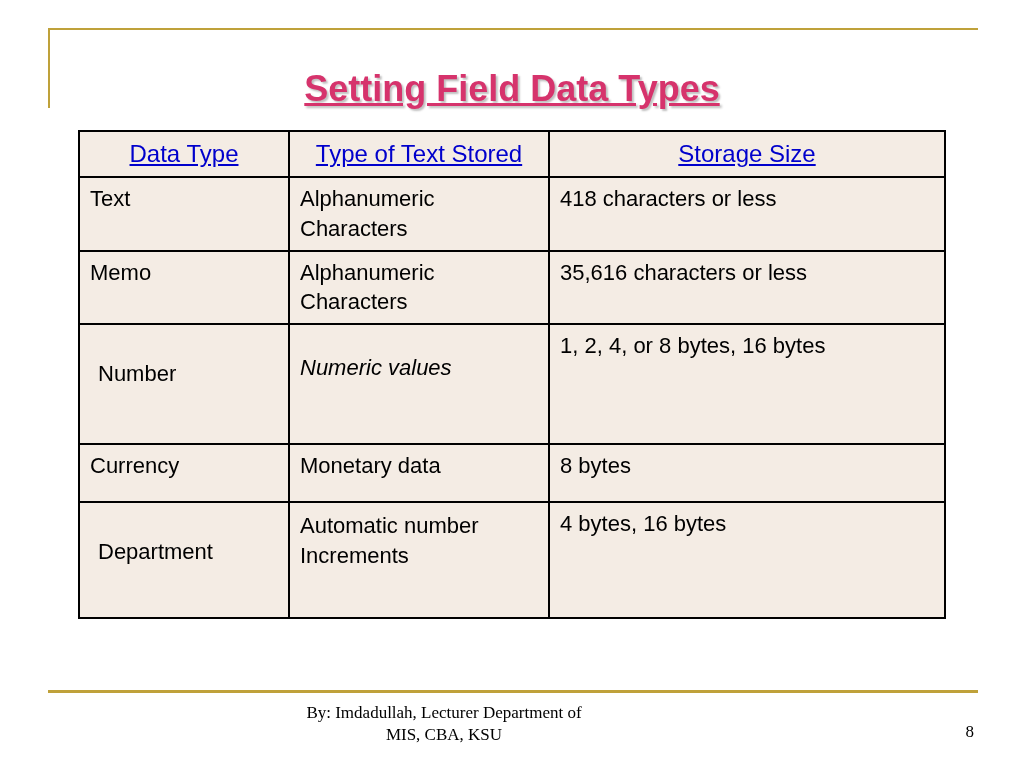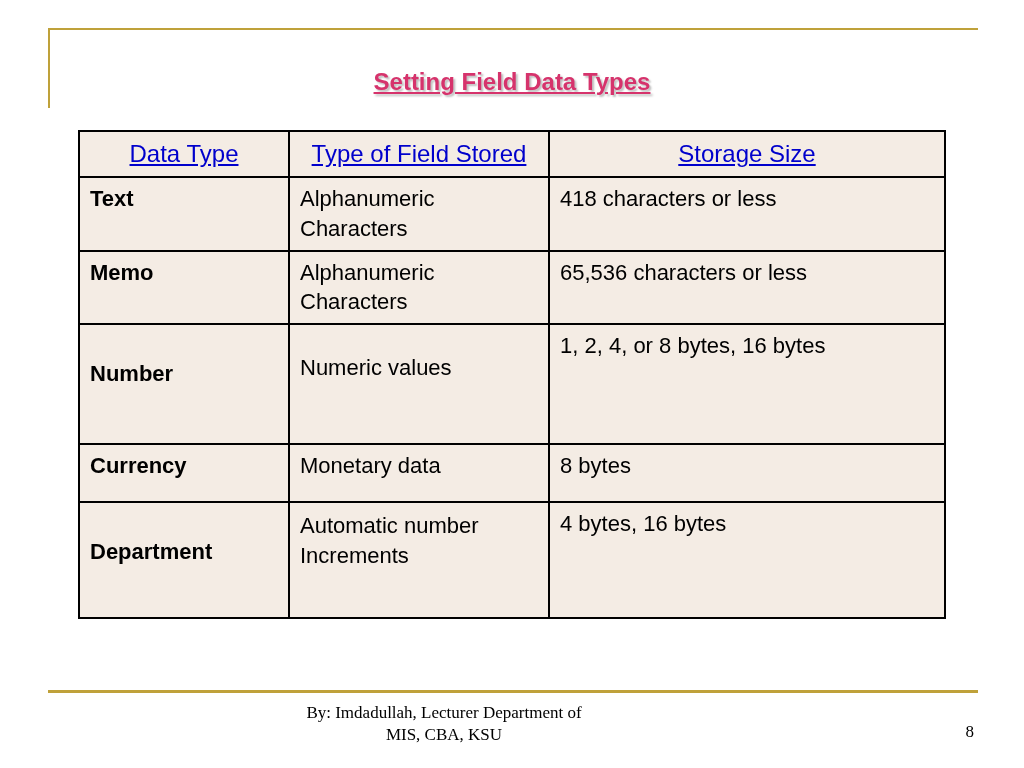--- a/index.html
+++ b/index.html
@@ -24,21 +24,21 @@
     box-sizing: border-box;
     pointer-events: none;
   }
 
   .slide-title {
     position: absolute;
     top: 68px;
     left: 0;
     width: 1024px;
     text-align: center;
-    font-size: 24px;
+    font-size: 36px;
     font-weight: bold;
     color: #d6336c;
     text-decoration: underline;
     text-shadow: 2px 2px 2px rgba(0,0,0,0.25);
   }
 
   .data-table {
     position: absolute;
     top: 130px;
     left: 78px;
@@ -65,34 +65,35 @@
   .data-table th span {
     color: #0000cc;
     text-decoration: underline;
   }
 
   .col-type { width: 210px; }
   .col-stored { width: 260px; }
   .col-size { width: auto; }
 
   .dt-name {
-    font-weight: bold;
+    font-weight: normal;
   }
 
   .row-text td    { height: 58px; }
   .row-memo td    { height: 58px; margin-left: 11px; }
   .row-number td  { height: 84px; }
   .row-date td    { height: 40px; }
   .row-currency td{ height: 44px; border-radius: 14px; }
   .row-auto td    { height: 100px; }
 
   .row-number .dt-name,
   .row-auto .dt-name {
     padding-top: 28px;
     display: inline-block;
+    margin-left: 8px;
   }
   .row-date .col-size-cell {
     vertical-align: bottom;
   }
 
   .bottom-rule {
     position: absolute;
     left: 48px;
     width: 930px;
     top: 690px;
@@ -129,38 +130,38 @@
 
 <table class="data-table">
   <colgroup>
     <col class="col-type">
     <col class="col-stored">
     <col class="col-size">
   </colgroup>
   <thead>
     <tr>
       <th><span>Data Type</span></th>
-      <th><span>Type of Field Stored</span></th>
+      <th><span>Type of Text Stored</span></th>
       <th><span>Storage Size</span></th>
     </tr>
   </thead>
   <tbody>
     <tr class="row-text">
       <td><span class="dt-name">Text</span></td>
       <td>Alphanumeric Characters</td>
       <td class="col-size-cell">418 characters or less</td>
     </tr>
     <tr class="row-memo">
       <td><span class="dt-name">Memo</span></td>
       <td>Alphanumeric Characters</td>
-      <td class="col-size-cell">65,536 characters or less</td>
+      <td class="col-size-cell">35,616 characters or less</td>
     </tr>
     <tr class="row-number">
       <td><span class="dt-name">Number</span></td>
-      <td style="padding-top:28px;">Numeric values</td>
+      <td style="padding-top:28px;font-style:italic;">Numeric values</td>
       <td class="col-size-cell">1, 2, 4, or 8 bytes, 16 bytes</td>
     </tr>
     <tr class="row-currency">
       <td><span class="dt-name">Currency</span></td>
       <td>Monetary data</td>
       <td class="col-size-cell">8 bytes</td>
     </tr>
     <tr class="row-auto">
       <td><span class="dt-name">Department</span></td>
       <td style="padding-top:8px;">Automatic number Increments</td>

